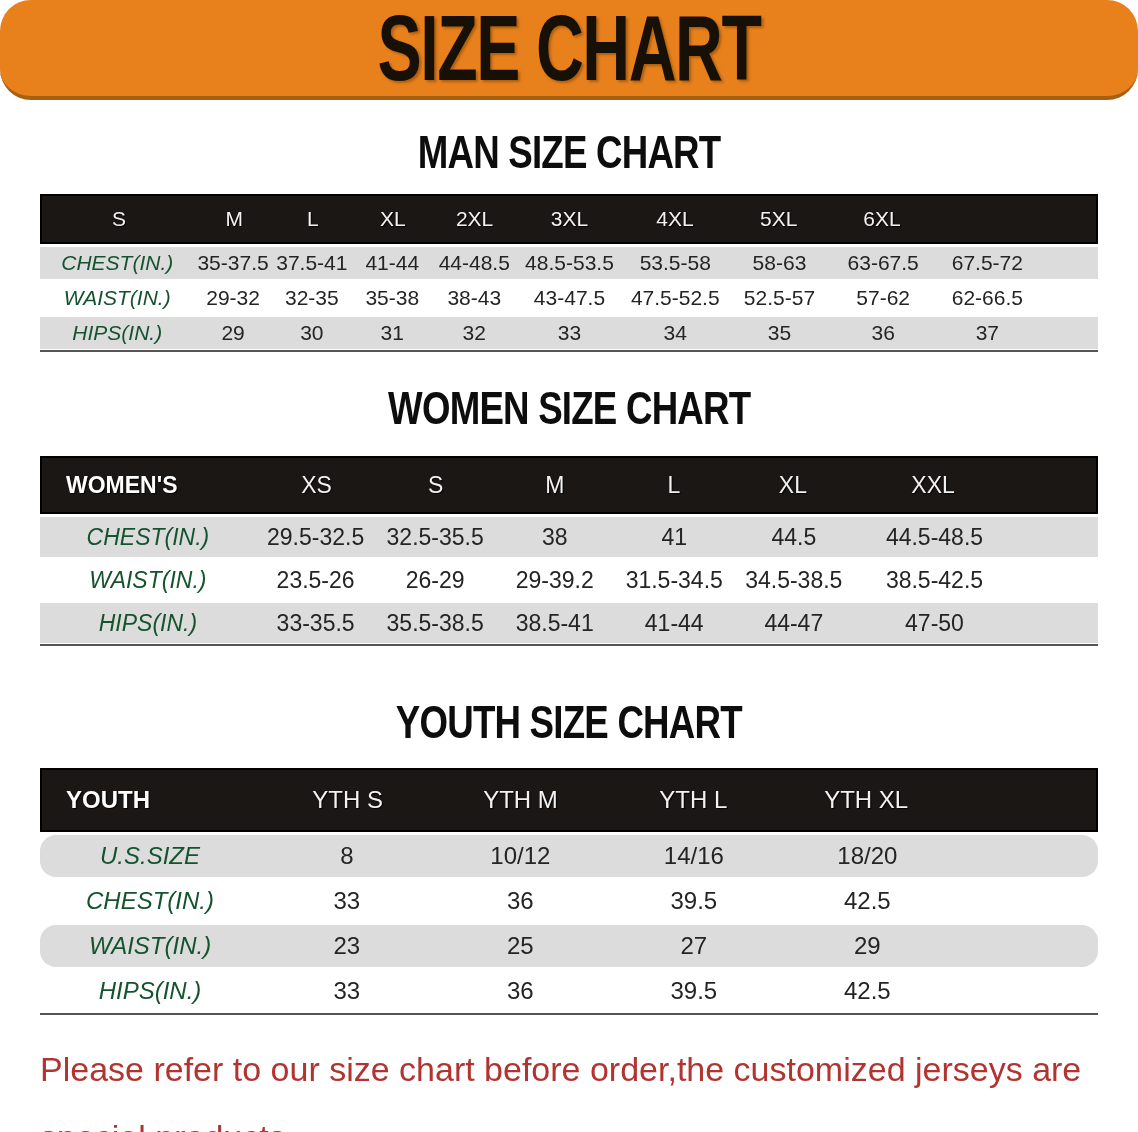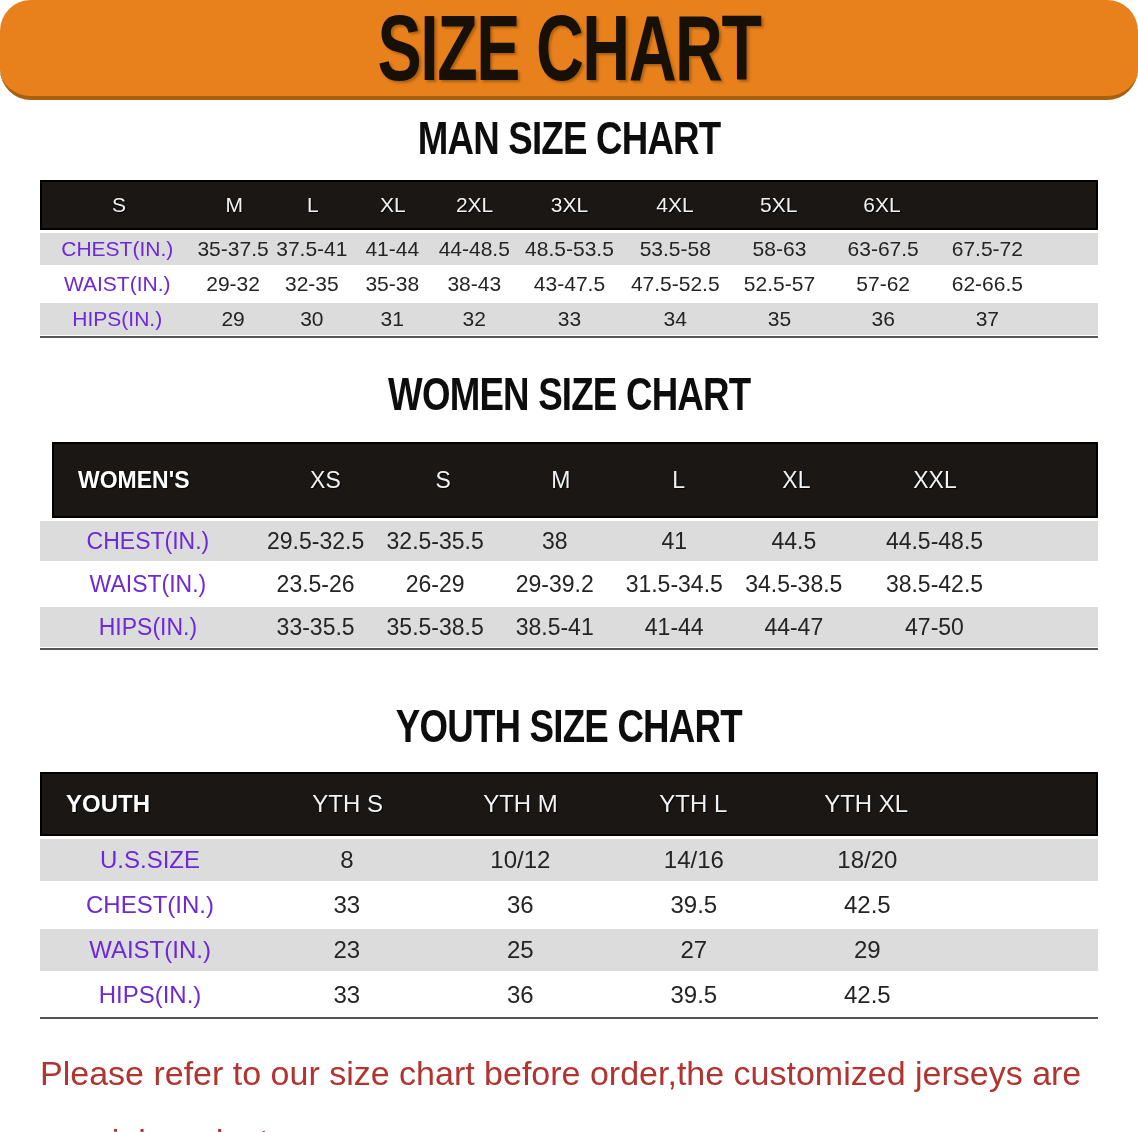--- a/index.html
+++ b/index.html
@@ -35,45 +35,45 @@
     background:var(--bar-bg);border:2px solid #000;color:#ffffff;
     margin-bottom:2px;
     text-shadow:1px 1px 1px rgba(0,0,0,0.9);
   }
   .data-row{margin-top:3px;}
   .data-row.gray{background:var(--row-gray);}
   .data-row.white{background:#ffffff;}
   .cell{text-align:center;white-space:nowrap;overflow:hidden;color:#242424;}
   .corner{text-align:left;padding-left:24px;font-weight:700;color:#fff;}
   .hcell{font-weight:400;color:#f2f2f2;}
-  .rlabel{color:#6d28d9;}
+  .rlabel{color:#14532d;font-style:italic;}
   
-  .sec-0{margin-top:12px;}
+  .sec-0{margin-top:26px;}
   .sec-0 .tbl{margin-top:16px;}
   .sec-0 .tbl-header{height:50px;}
   .sec-0 .corner{font-size:31px;}
   .sec-0 .hcell{font-size:26px;}
   .sec-0 .data-row{height:32px;}
   .sec-0 .cell{font-size:21px;}
   .sec-0 .corner{font-size:31px;}
   
   .sec-1{margin-top:30px;}
   .sec-1 .tbl{margin-top:22px;}
-  .sec-1 .tbl-header{height:76px;margin-left:12px;}
+  .sec-1 .tbl-header{height:58px;}
   .sec-1 .corner{font-size:33px;}
   .sec-1 .hcell{font-size:29px;}
   .sec-1 .data-row{height:40px;}
   .sec-1 .cell{font-size:23px;}
   
   .sec-2{margin-top:50px;}
   .sec-2 .tbl{margin-top:20px;}
   .sec-2 .tbl-header{height:64px;}
   .sec-2 .corner{font-size:33px;}
   .sec-2 .hcell{font-size:29px;}
-  .sec-2 .data-row{height:42px;}
+  .sec-2 .data-row{height:42px;border-radius:16px;}
   .sec-2 .cell{font-size:24px;}
   .footer{margin:20px 20px 0 40px;}
   .footer-line{font-size:34px;color:var(--red);line-height:68px;}
 </style>
 </head>
 <body>
 
 <div class="banner">
   <span class="banner-text">SIZE CHART</span>
 </div>

